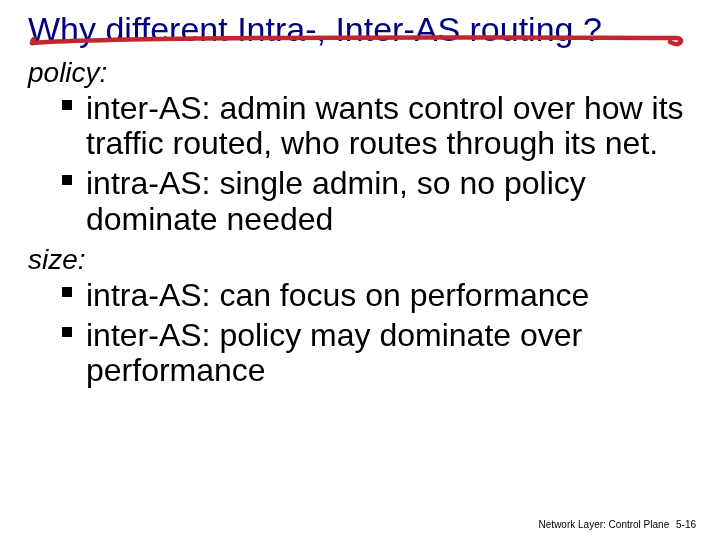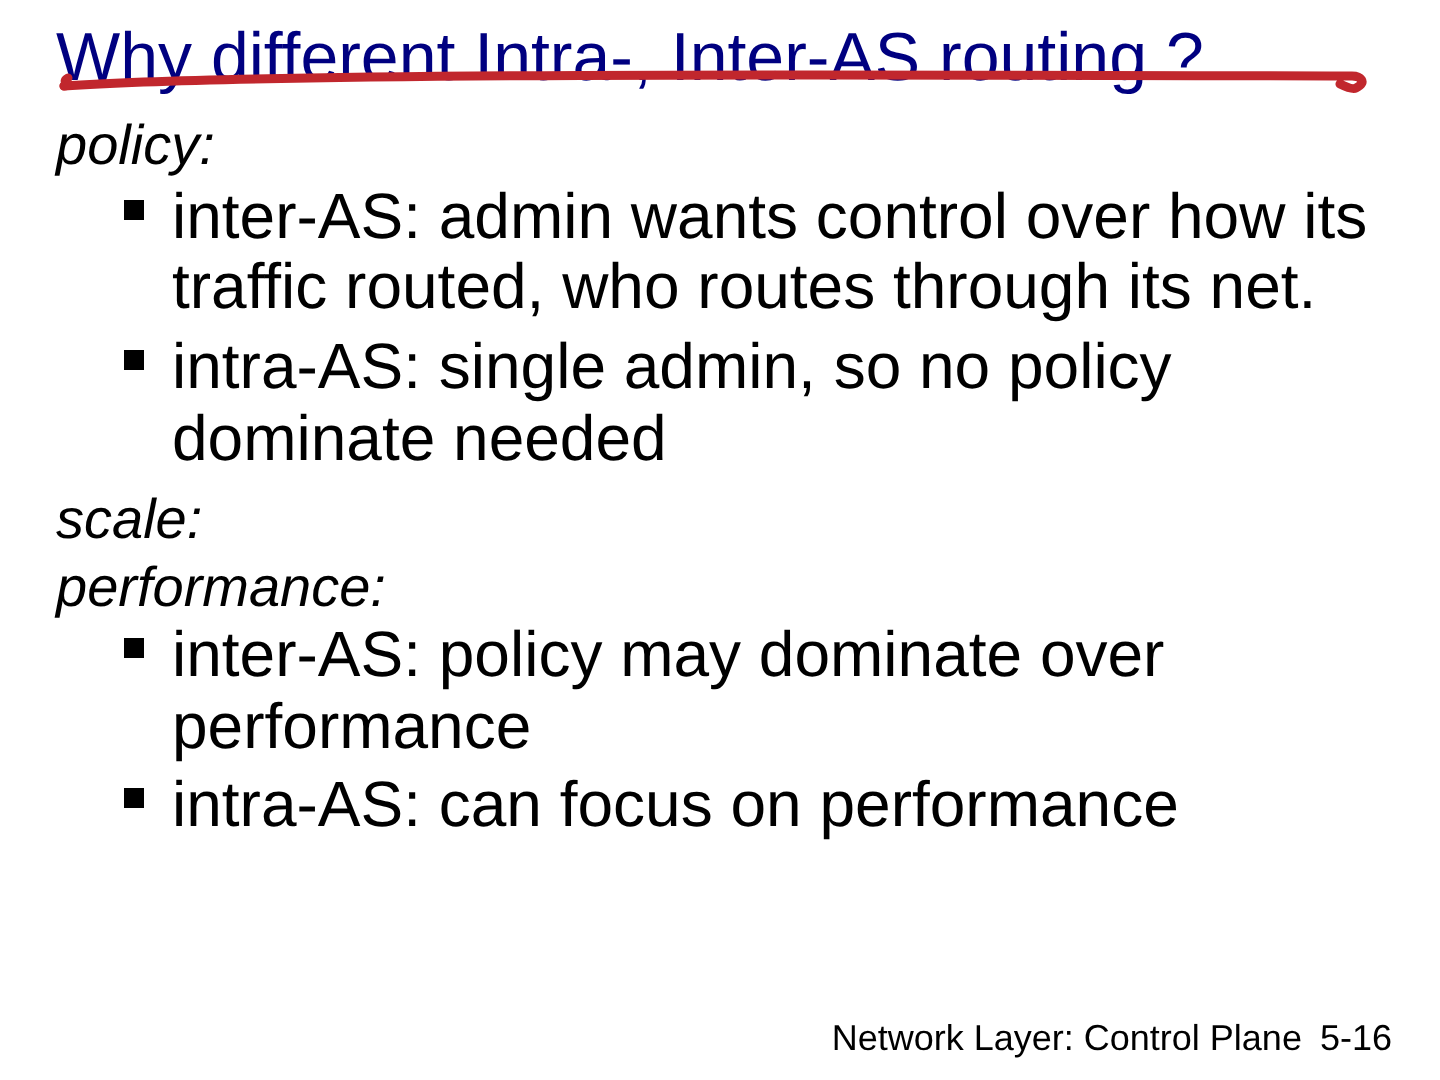--- a/index.html
+++ b/index.html
@@ -65,21 +65,21 @@
     left: 0;
     top: 9px;
     width: 10px;
     height: 10px;
     background: #000000;
   }
   .footer {
     position: absolute;
     right: 24px;
     bottom: 10px;
-    font-size: 18px;
+    font-size: 10px;
     color: #000000;
   }
   .footer .pg {
     margin-left: 4px;
   }
 </style>
 </head>
 <body>
 
 <div class="slide">
@@ -92,26 +92,25 @@
       <path d="M4 14 C 8 14, 2 12, 6 10" fill="none" stroke="#C1272D" stroke-width="4.5" stroke-linecap="round"></path>
     </svg>
   </div>
 
   <div class="section">policy:</div>
   <ul class="bullets">
     <li>inter-AS: admin wants control over how its traffic routed, who routes through its net.</li>
     <li>intra-AS: single admin, so no policy dominate needed</li>
   </ul>
 
-  <div class="section">scale:</div>
+  <div class="section">size:</div>
 
-  <div class="section-inline">performance:</div>
   <ul class="bullets">
+    <li>intra-AS: can focus on performance</li>
     <li>inter-AS: policy may dominate over performance</li>
-    <li>intra-AS: can focus on performance</li>
   </ul>
 
   <div class="footer">
     <span>Network Layer: Control Plane</span>
     <span class="pg">5-16</span>
   </div>
 
 </div>
 
 </body></html>

